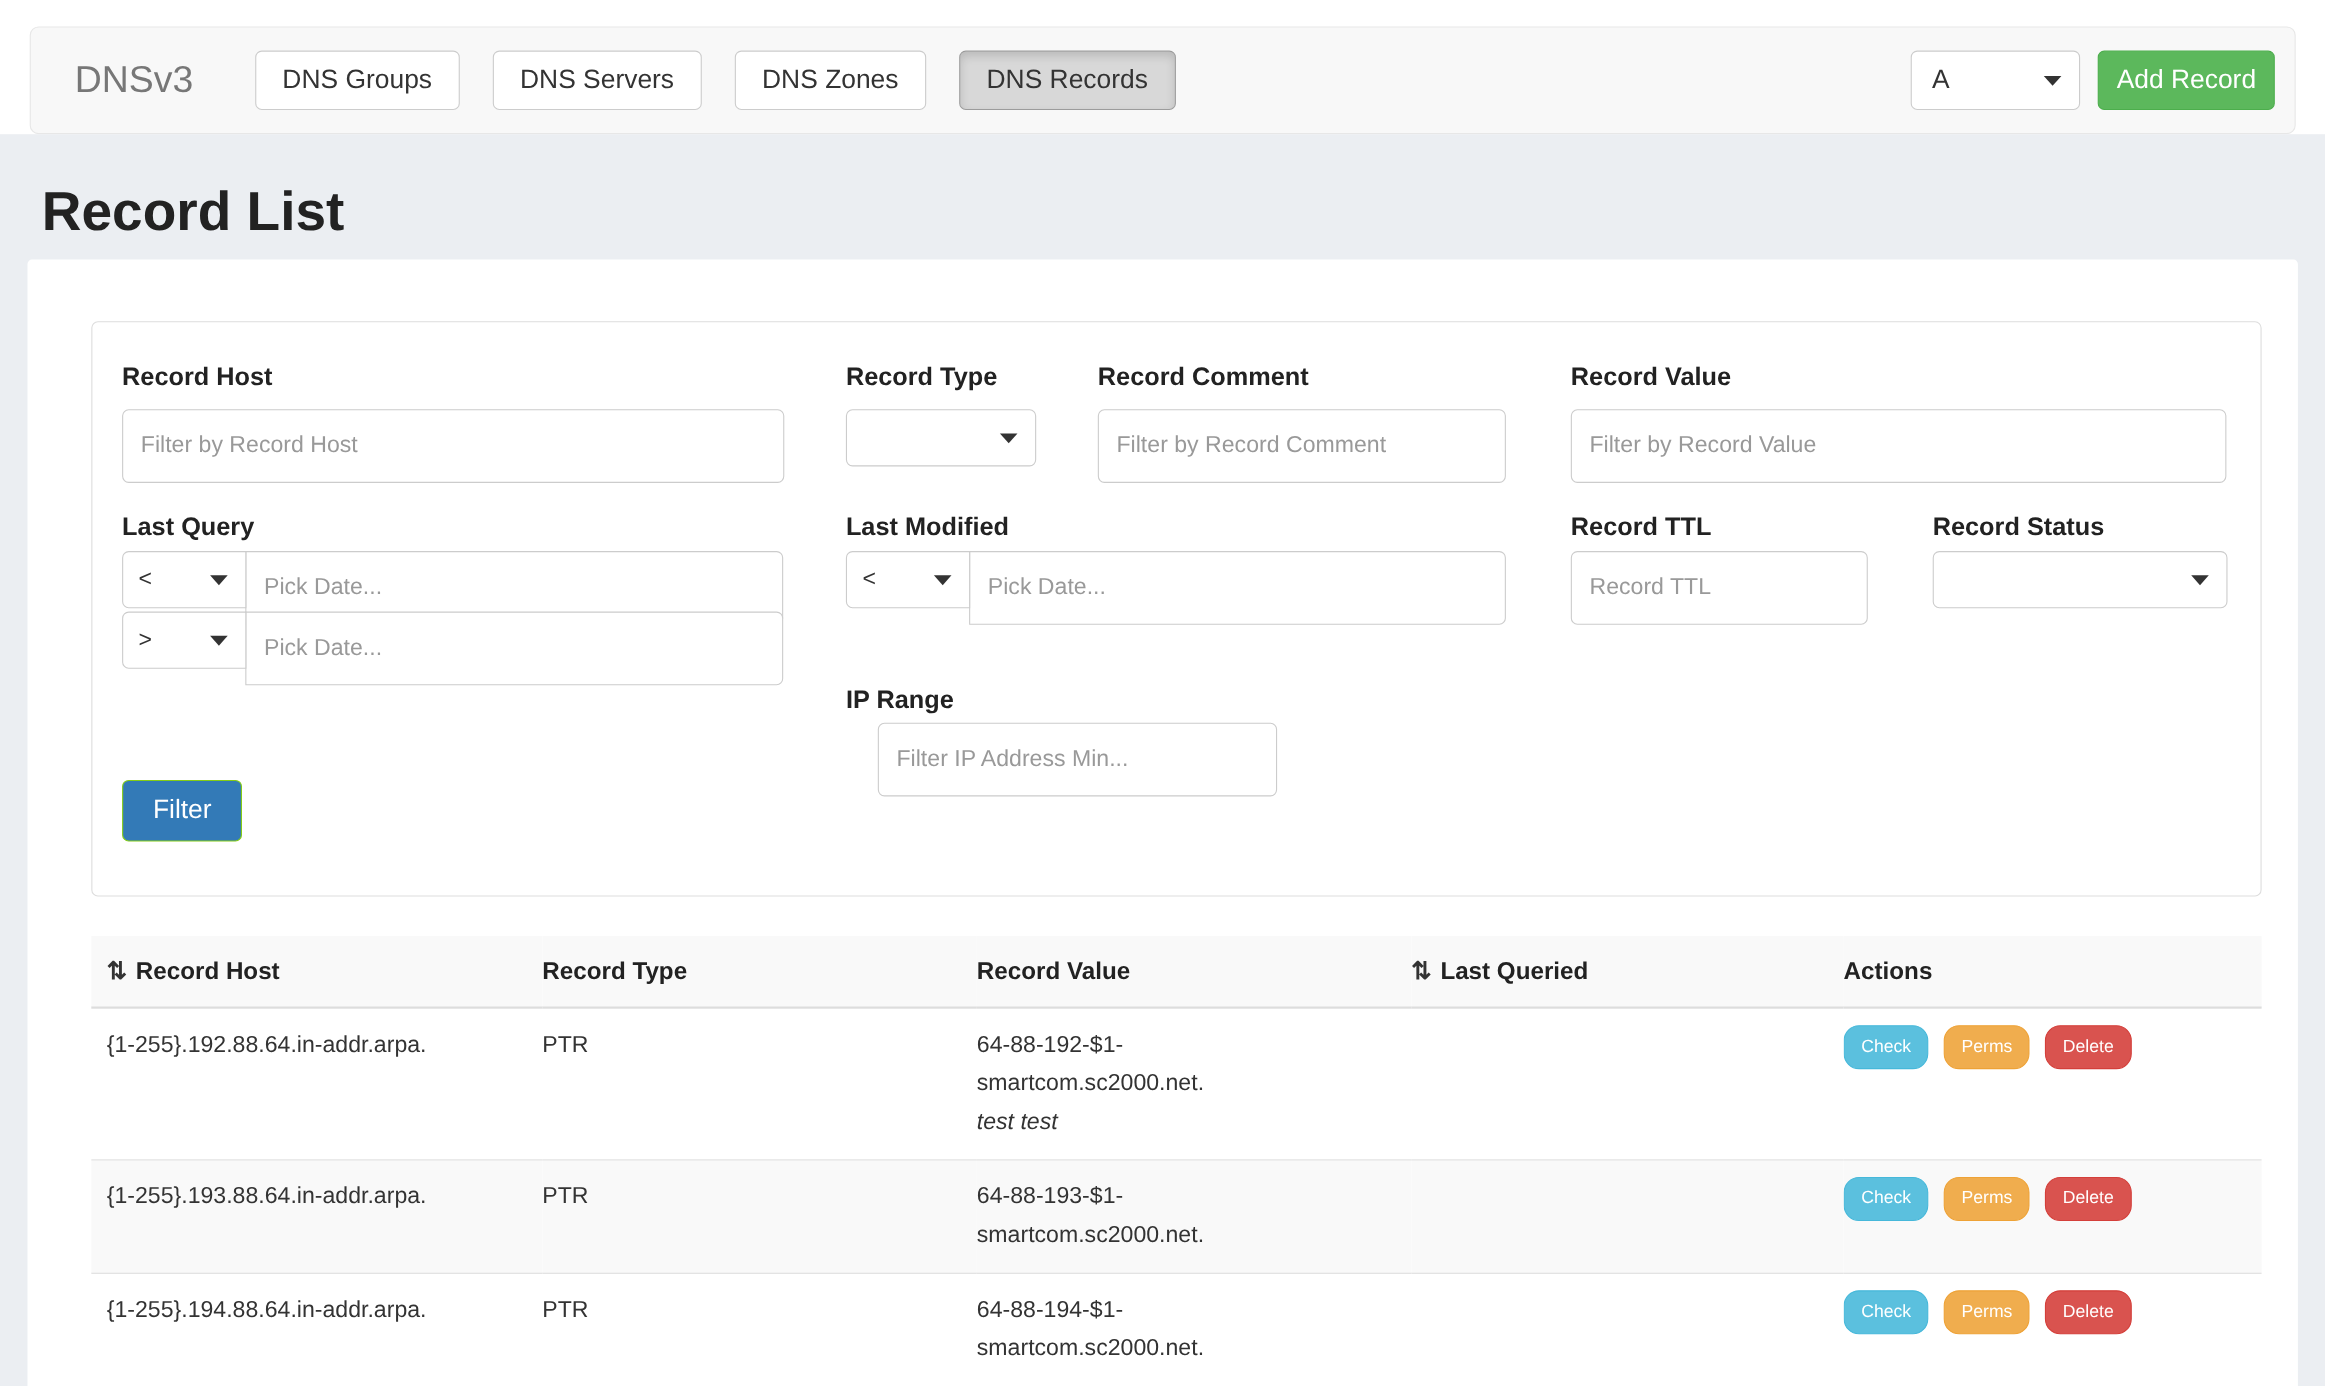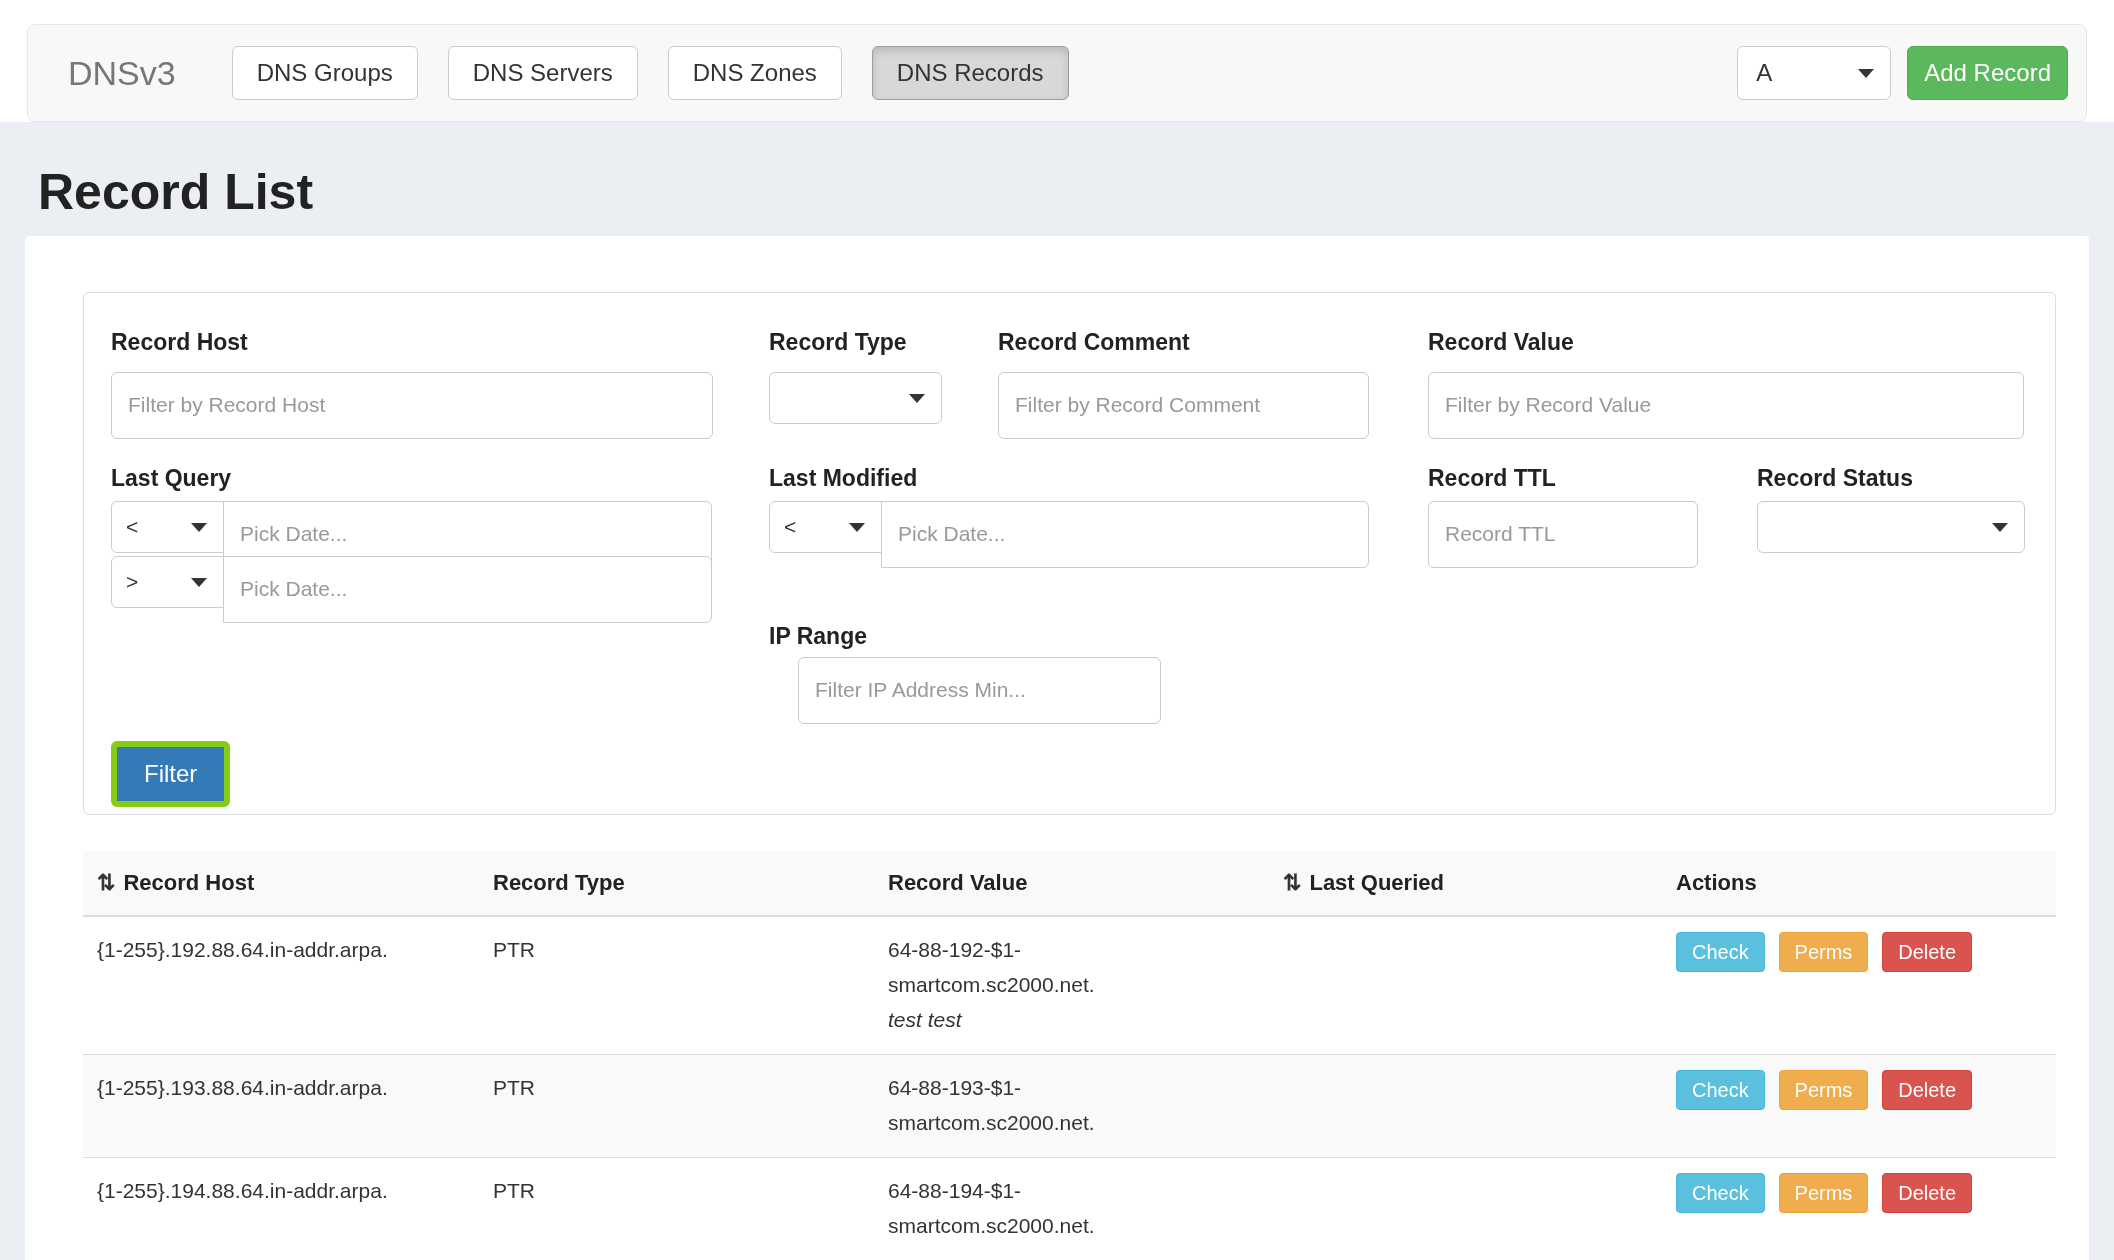--- a/index.html
+++ b/index.html
@@ -88,23 +88,23 @@
   .w-value { width:596px; }
   .w-ttl { width:270px; }
   .w-type { width:173px; }
   .w-status { width:268px; }
   .w-ip { width:363px; }
   .dategroup { position:absolute; display:flex; }
   .op-select { width:113px; border-radius:6px 0 0 6px; }
   .date-inp { width:489px; border-radius:0 6px 6px 0; margin-left:-1px; }
   .date-inp.mod { width:488px; }
   .btn-primary {
-    position:absolute; left:27px; top:448px;
+    position:absolute; left:27px; top:416px;
     font-family:inherit; font-size:24px; color:#fff;
-    background:#337ab7; border:6px solid #84cc16; border-radius:6px;
+    background:#337ab7; border:1px solid #84cc16; border-radius:6px;
     padding:13px 27px; cursor:pointer;
   }
 
   
   .p-host   { left:27px;   top:36px; }
   .p-type   { left:685px;  top:36px; }
   .p-comm   { left:914px;  top:36px; }
   .p-val    { left:1344px; top:36px; }
   .p-lq     { left:27px;   top:172px; }
   .p-lm     { left:685px;  top:172px; }
@@ -131,22 +131,22 @@
     vertical-align:top; font-size:21px; color:#333;
     padding:15px 10px 17px 0; line-height:35px;
     border-bottom:1px solid #ddd;
     overflow:hidden;
   }
   .records tbody tr:nth-child(even) td { background:#f9f9f9; }
   .sort-ico { font-size:22px; color:#333; margin-right:8px; }
   .note { font-style:italic; }
   .note:empty { display:none; }
   .abtn {
-    display:inline-block; color:#fff; font-size:20px; line-height:22px;
-    padding:8px 15px; border-radius:4px; margin-right:8px;
+    display:inline-block; color:#fff; font-size:16px; line-height:22px;
+    padding:8px 15px; border-radius:14px; margin-right:8px;
     border:1px solid transparent; cursor:pointer;
   }
   .abtn-check  { background:#5bc0de; border-color:#46b8da; }
   .abtn-perms  { background:#f0ad4e; border-color:#eea236; }
   .abtn-delete { background:#d9534f; border-color:#d43f3a; }
 </style>
 </head>
 <body>
 
 <div class="navbar">

